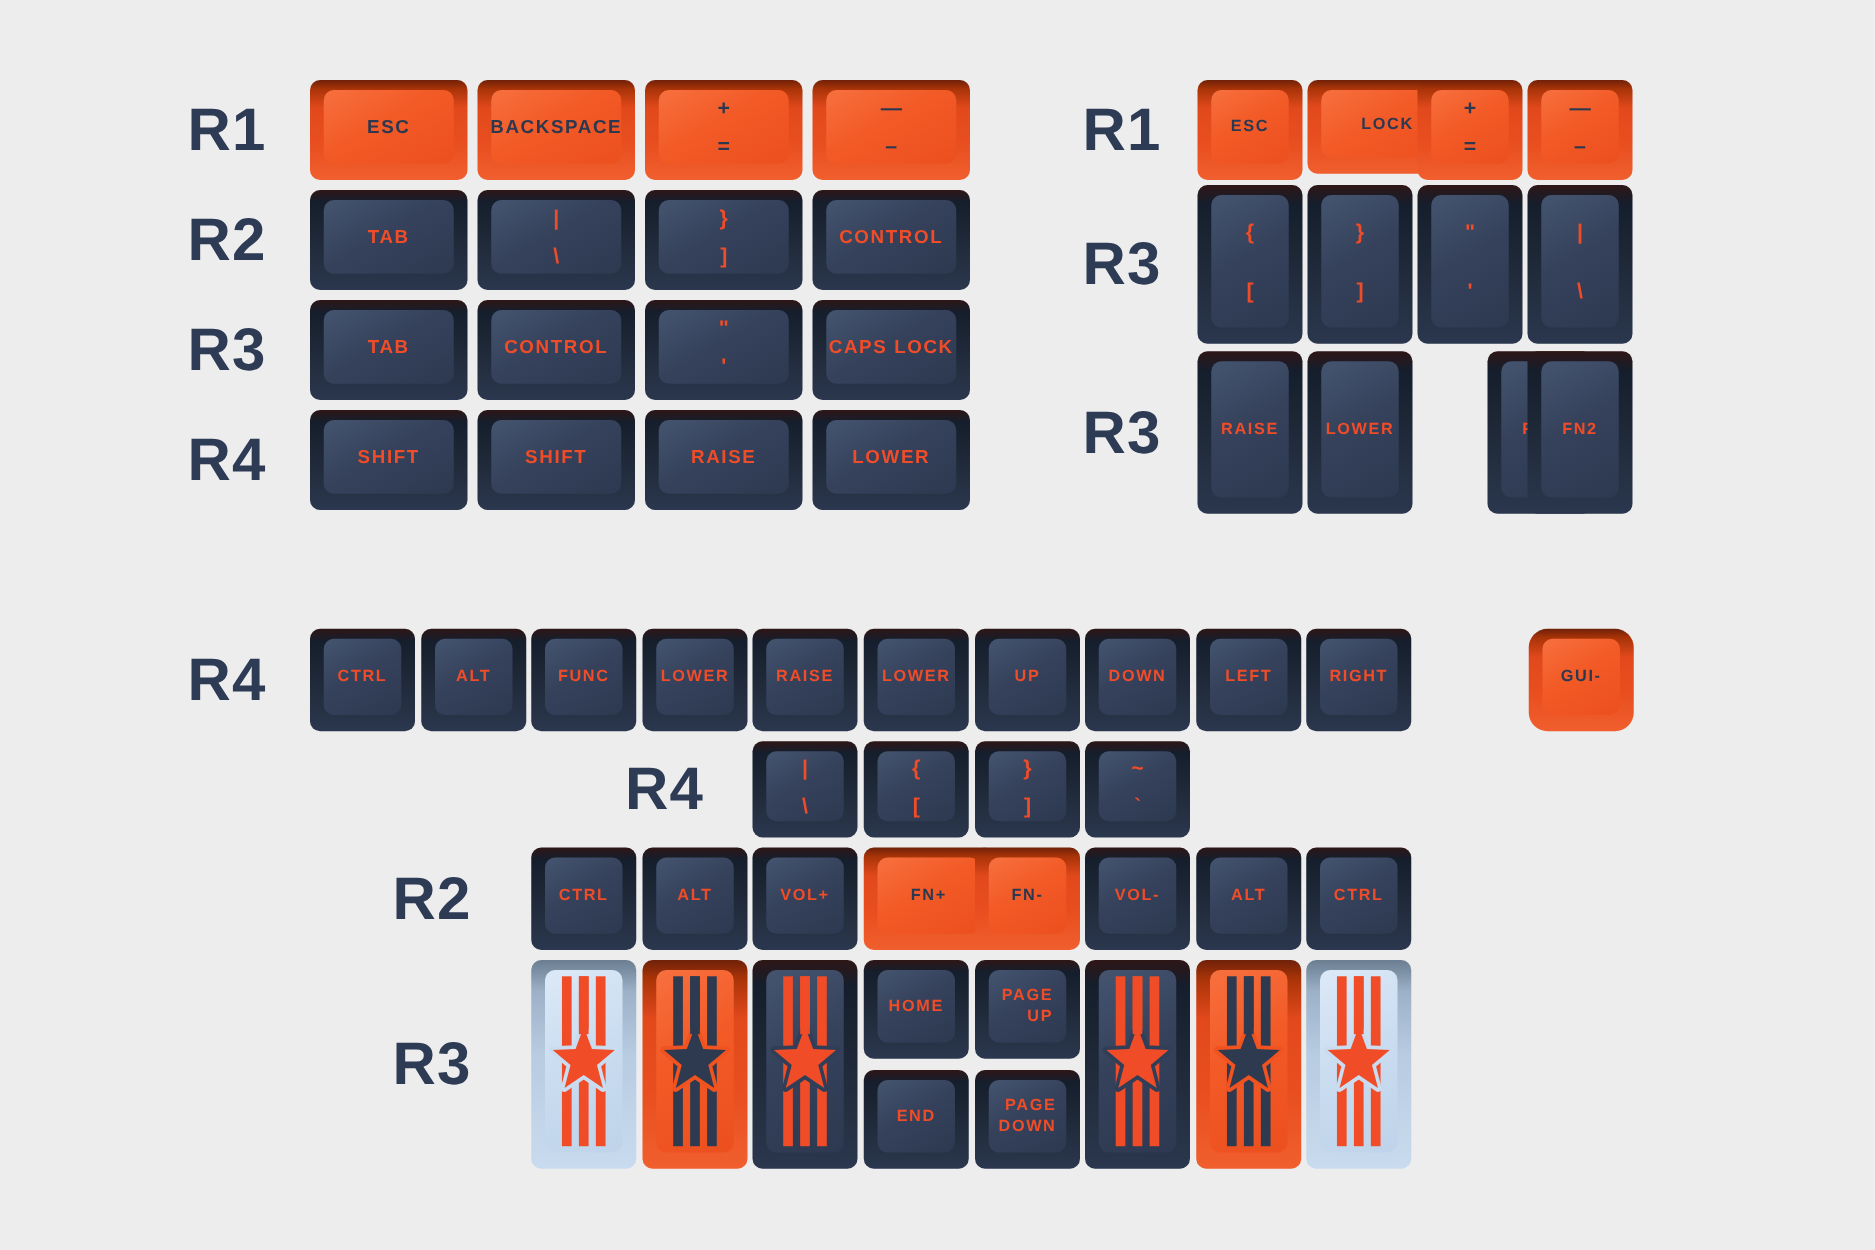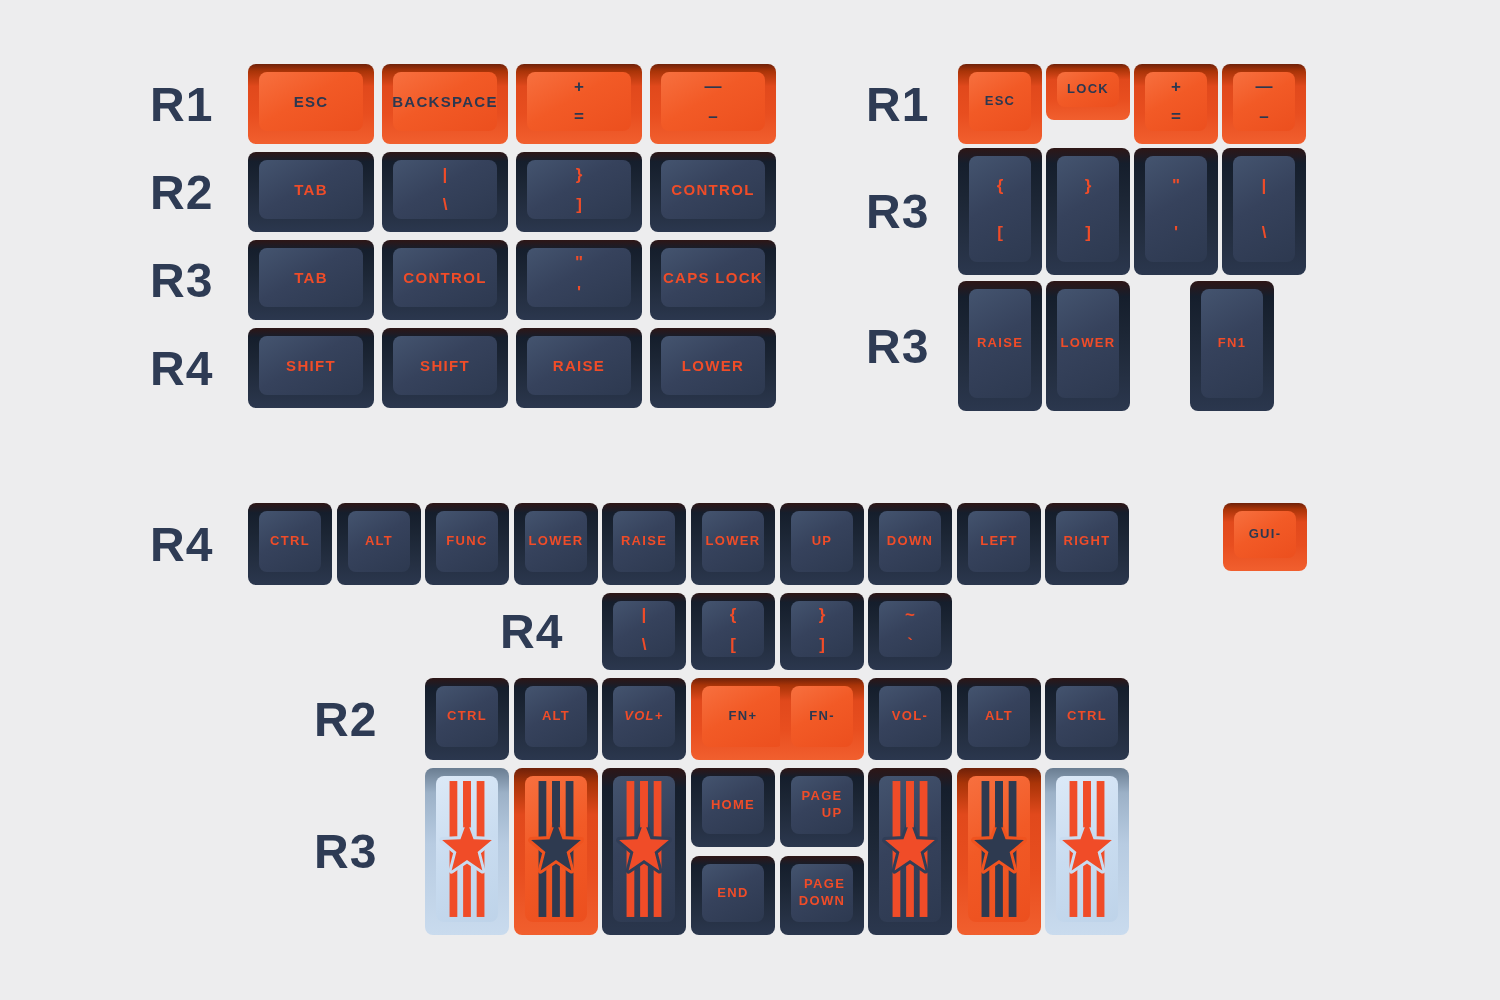--- a/index.html
+++ b/index.html
@@ -131,21 +131,21 @@
     <div class="key navy" style="left: 650px; top: 328px; width: 126px; height: 80px;">
       <div class="face">
         <div class="legend big">LOWER</div>
       </div>
     </div>
     <div class="key orange" style="left: 958px; top: 64px; width: 84px; height: 80px;">
       <div class="face">
         <div class="legend small">ESC</div>
       </div>
     </div>
-    <div class="key orange" style="left: 1046px; top: 64px; width: 84px; height: 56px;">
+    <div class="key orange" style="left: 1046px; top: 64px; width: 84px; height: 75px; padding-left: 44px;">
       <div class="face">
         <div class="legend small">LOCK</div>
       </div>
     </div>
     <div class="key orange" style="left: 1134px; top: 64px; width: 84px; height: 80px;">
       <div class="face">
         <span class="sym">+</span>
         <span class="sym">=</span>
       </div>
     </div>
@@ -187,20 +187,25 @@
     <div class="key navy tall" style="left: 1046px; top: 281px; width: 84px; height: 130px;">
       <div class="face">
         <div class="legend small">LOWER</div>
       </div>
     </div>
     <div class="key navy tall" style="left: 1190px; top: 281px; width: 84px; height: 130px;">
       <div class="face">
         <div class="legend small">FN1</div>
       </div>
     </div>
+    <div class="key navy tall" style="left: 1222px; top: 281px; width: 84px; height: 130px;">
+      <div class="face">
+        <div class="legend small">FN2</div>
+      </div>
+    </div>
     <div class="key navy" style="left: 248px; top: 503px; width: 84px; height: 82px;">
       <div class="face">
         <div class="legend small">CTRL</div>
       </div>
     </div>
     <div class="key navy" style="left: 337px; top: 503px; width: 84px; height: 82px;">
       <div class="face">
         <div class="legend small">ALT</div>
       </div>
     </div>
@@ -237,21 +242,21 @@
     <div class="key navy" style="left: 1045px; top: 503px; width: 84px; height: 82px;">
       <div class="face">
         <div class="legend small">RIGHT</div>
       </div>
     </div>
     <div class="key navy" style="left: 957px; top: 503px; width: 84px; height: 82px;">
       <div class="face">
         <div class="legend small">LEFT</div>
       </div>
     </div>
-    <div class="key orange" style="left: 1223px; top: 503px; width: 84px; height: 68px;">
+    <div class="key orange" style="left: 1223px; top: 503px; width: 84px; height: 82px; border-radius: 15px;">
       <div class="face">
         <div class="legend small">GUI-</div>
       </div>
     </div>
     <div class="key navy" style="left: 602px; top: 593px; width: 84px; height: 77px;">
       <div class="face">
         <span class="sym">|</span>
         <span class="sym">\</span>
       </div>
     </div>
@@ -276,21 +281,21 @@
     <div class="key navy" style="left: 425px; top: 678px; width: 84px; height: 82px;">
       <div class="face">
         <div class="legend small">CTRL</div>
       </div>
     </div>
     <div class="key navy" style="left: 514px; top: 678px; width: 84px; height: 82px;">
       <div class="face">
         <div class="legend small">ALT</div>
       </div>
     </div>
-    <div class="key navy" style="left: 602px; top: 678px; width: 84px; height: 82px; font-style: italic;">
+    <div class="key navy" style="left: 602px; top: 678px; width: 84px; height: 82px;">
       <div class="face">
         <div class="legend small">VOL+</div>
       </div>
     </div>
     <div class="key orange" style="left: 691px; top: 678px; width: 104px; height: 82px;">
       <div class="face">
         <div class="legend small">FN+</div>
       </div>
     </div>
     <div class="key navy" style="left: 868px; top: 678px; width: 84px; height: 82px;">

